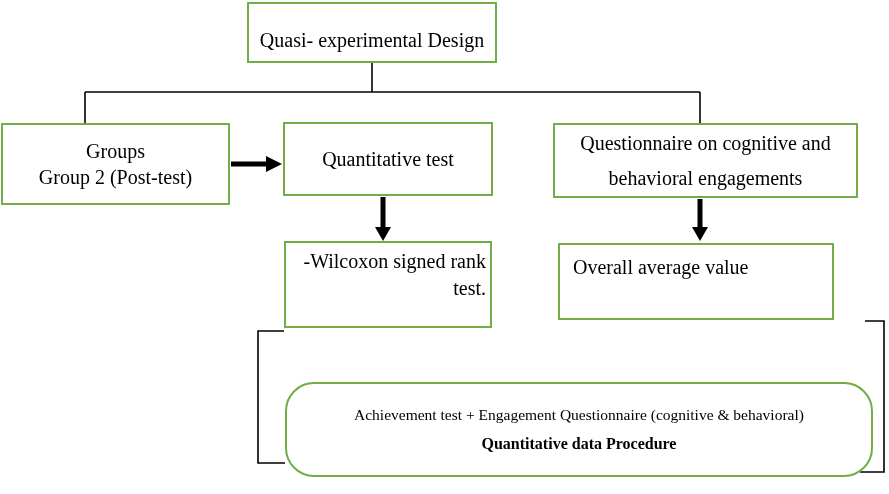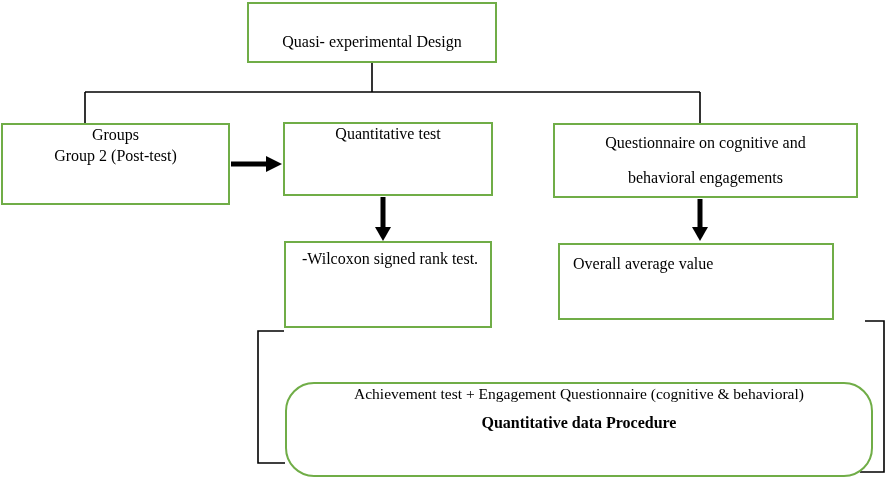--- a/index.html
+++ b/index.html
@@ -14,49 +14,49 @@
     background: #ffffff;
     font-family: "Liberation Serif", "DejaVu Serif", serif;
     color: #000000;
     overflow: hidden;
   }
   .node {
     position: absolute;
     box-sizing: border-box;
     border: 2px solid #70AD47;
     background: #ffffff;
-    font-size: 16px;
+    font-size: 20px;
     line-height: 1.3;
   }
   .center-text {
     display: flex;
     flex-direction: column;
     align-items: center;
-    justify-content: flex-start;
+    justify-content: center;
     text-align: center;
   }
   .node-title {
     left: 247px; top: 2px; width: 250px; height: 61px;
     justify-content: flex-end;
     padding-bottom: 8px;
   }
   .node-groups {
     left: 1px; top: 123px; width: 229px; height: 82px;
   }
   .node-achievement {
     left: 283px; top: 122px; width: 210px; height: 74px;
   }
   .node-questionnaire {
     left: 553px; top: 123px; width: 305px; height: 75px;
     line-height: 35px;
   }
   .node-tests {
     left: 284px; top: 241px; width: 208px; height: 87px;
     padding: 5px 4px 0 8px;
-    text-align: center;
+    text-align: right;
     line-height: 1.35;
   }
   .node-overall {
     left: 558px; top: 243px; width: 276px; height: 77px;
     padding: 9px 4px 0 13px;
     text-align: left;
   }
   .node-summary {
     left: 285px; top: 382px; width: 588px; height: 95px;
     border-radius: 29px;

